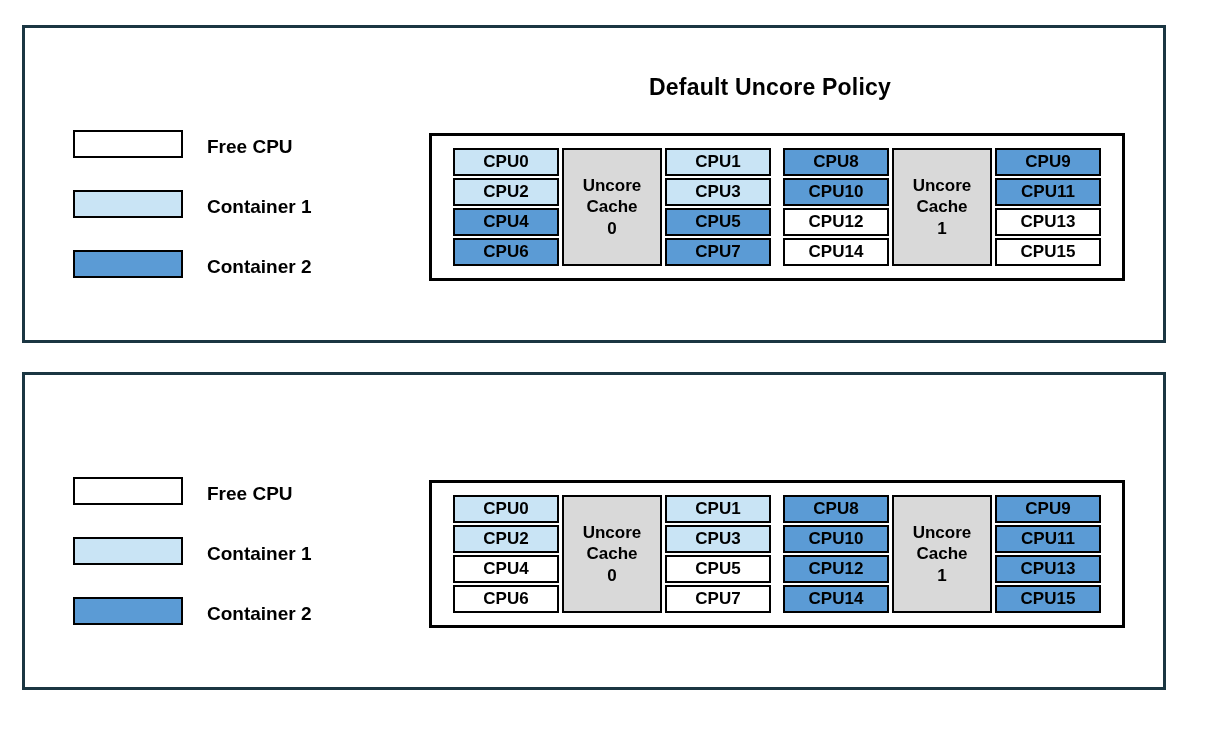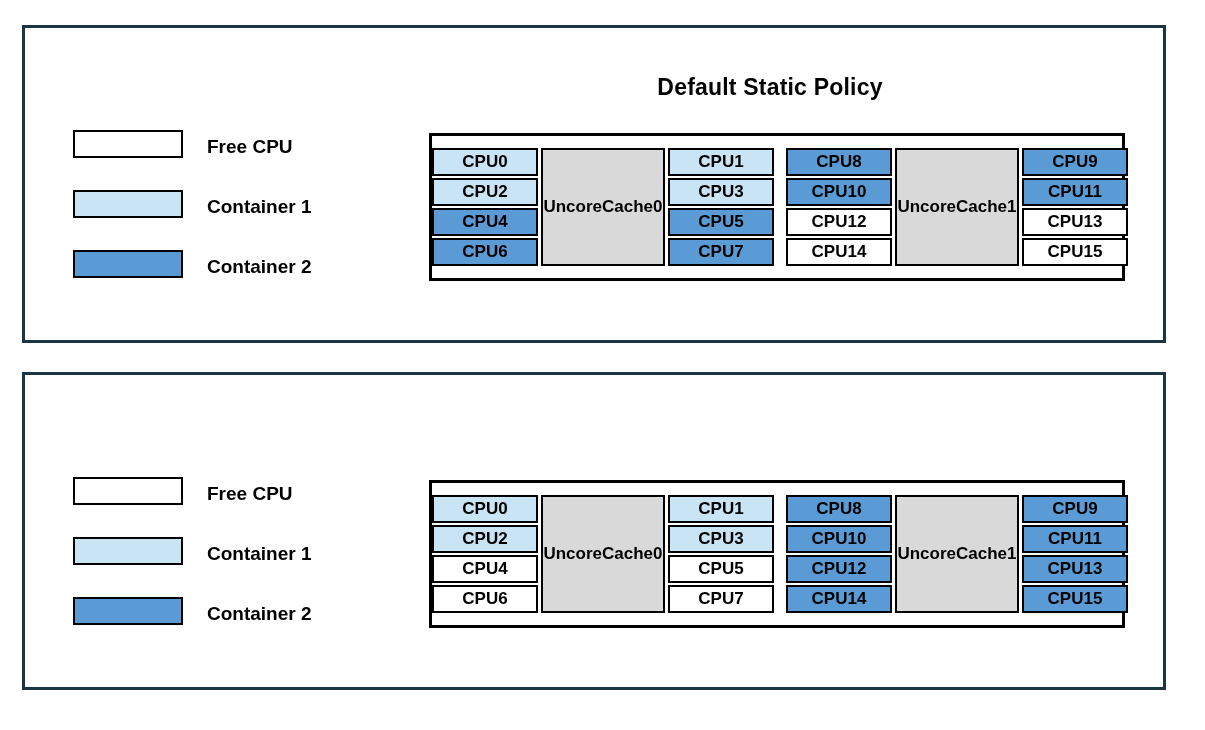--- a/index.html
+++ b/index.html
@@ -69,21 +69,21 @@
     position: absolute;
     left: 404px;
     top: 105px;
     width: 696px;
     height: 148px;
     border: 3px solid #000000;
     box-sizing: border-box;
     background: #ffffff;
     display: flex;
     align-items: center;
-    justify-content: space-between;
+    justify-content: center;
     gap: 12px;
   }
   .group {
     display: flex;
     align-items: stretch;
     gap: 3px;
   }
   .cpu-col {
     display: flex;
     flex-direction: column;
@@ -96,46 +96,46 @@
     box-sizing: border-box;
     display: flex;
     align-items: center;
     justify-content: center;
     font-weight: bold;
     font-size: 17px;
     color: #000000;
     background: #ffffff;
   }
   .cache {
-    width: 124px;
+    width: 100px;
     border: 2px solid #000000;
     box-sizing: border-box;
     background: var(--cache, #d9d9d9);
     display: flex;
-    flex-direction: row;
+    flex-direction: column;
     align-items: center;
     justify-content: center;
     font-weight: bold;
     font-size: 17px;
     color: #000000;
     line-height: 1.25;
     text-align: center;
   }
 
   .free { background: var(--free, #ffffff); }
   .c1   { background: var(--c1, #c9e4f5); }
   .c2   { background: var(--c2, #5b9bd5); }
 </style>
 </head>
 <body>
 
 <div class="canvas">
 
   <div class="panel" id="panel-0">
-    <div class="panel-title">Default Static Policy</div>
+    <div class="panel-title">Default Uncore Policy</div>
 
     <div class="legend">
       <div class="legend-row">
         <span class="swatch free"></span>
         <span class="legend-label">Free CPU</span>
       </div>
       <div class="legend-row">
         <span class="swatch c1"></span>
         <span class="legend-label">Container 1</span>
       </div>

